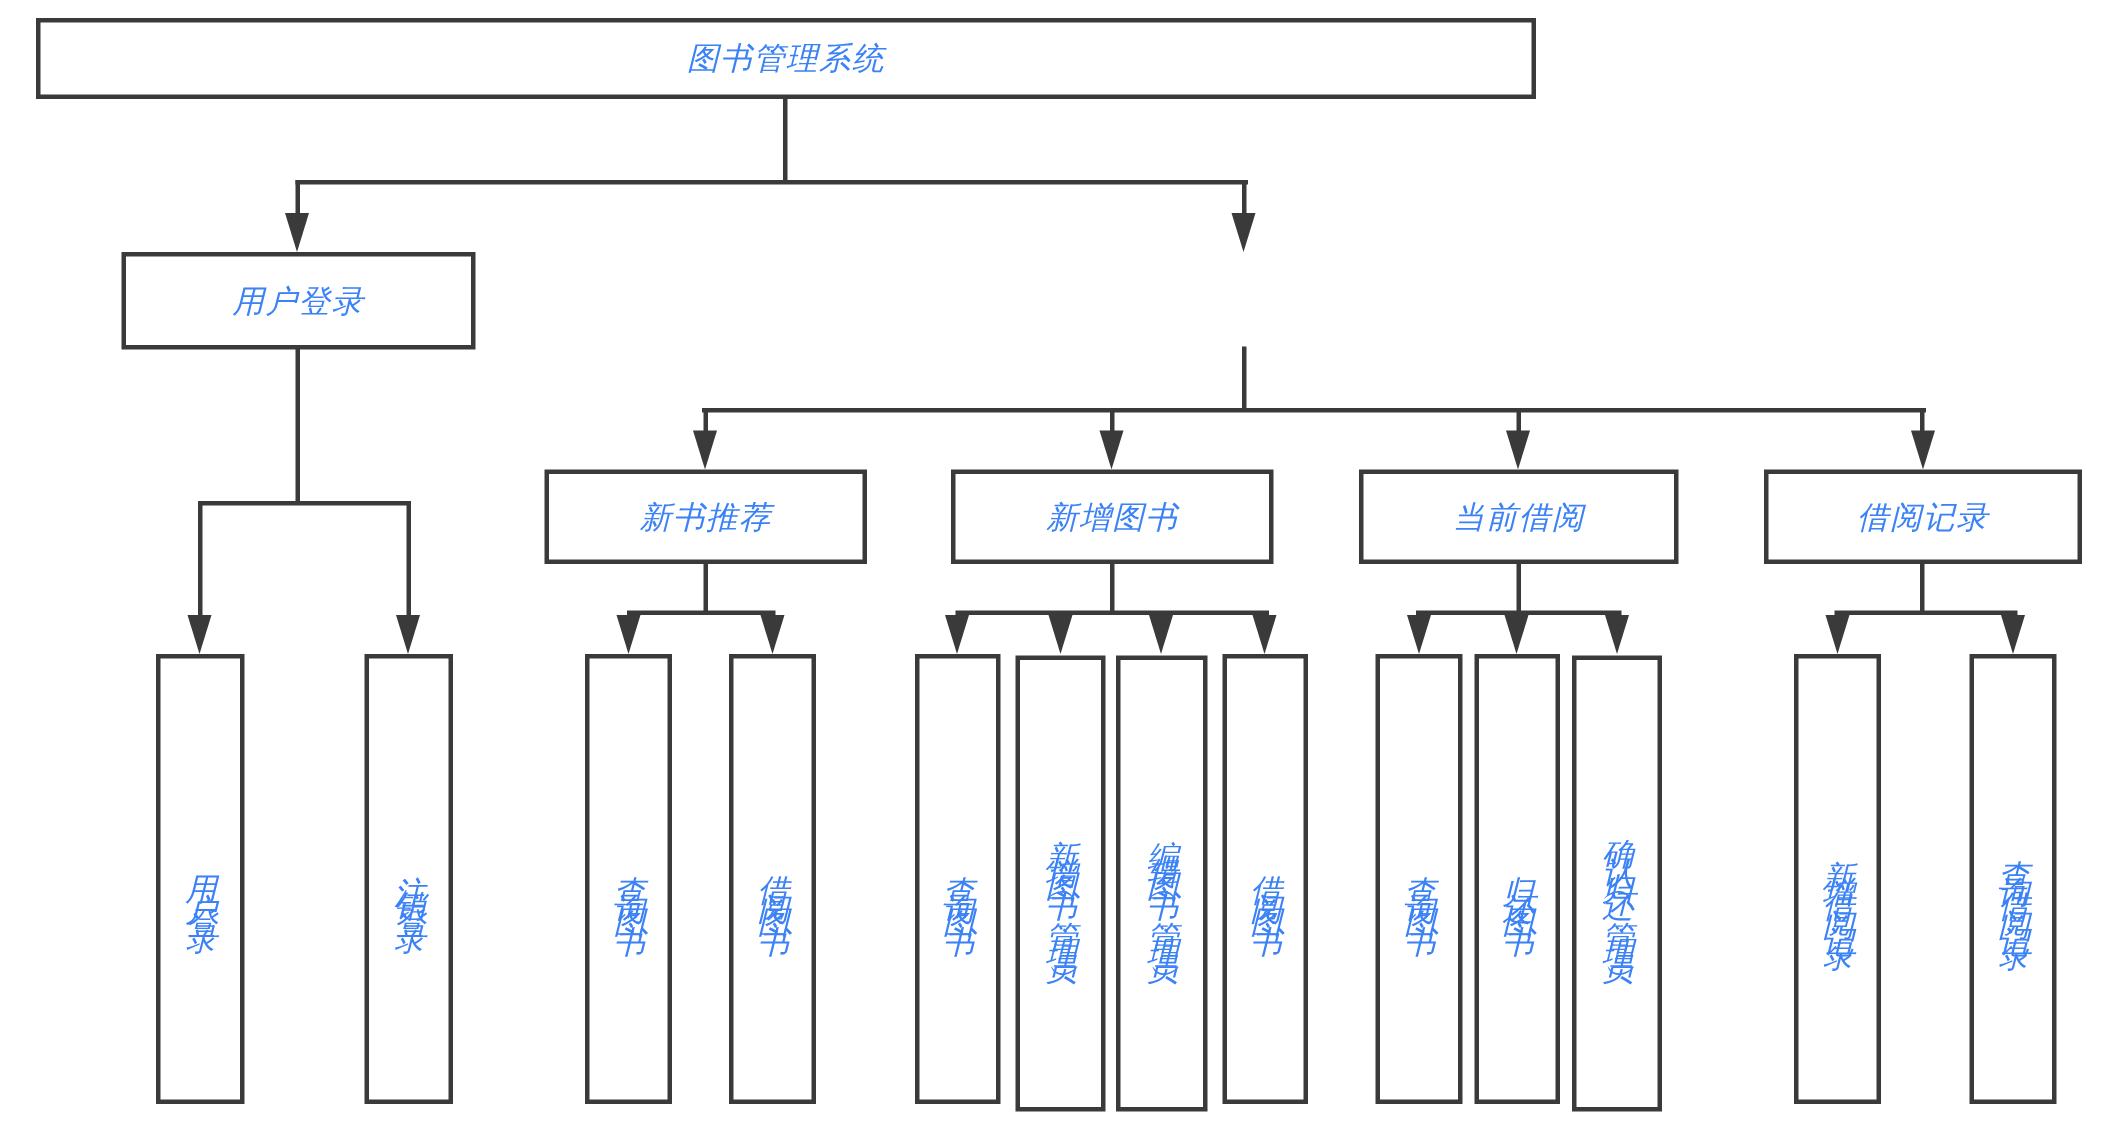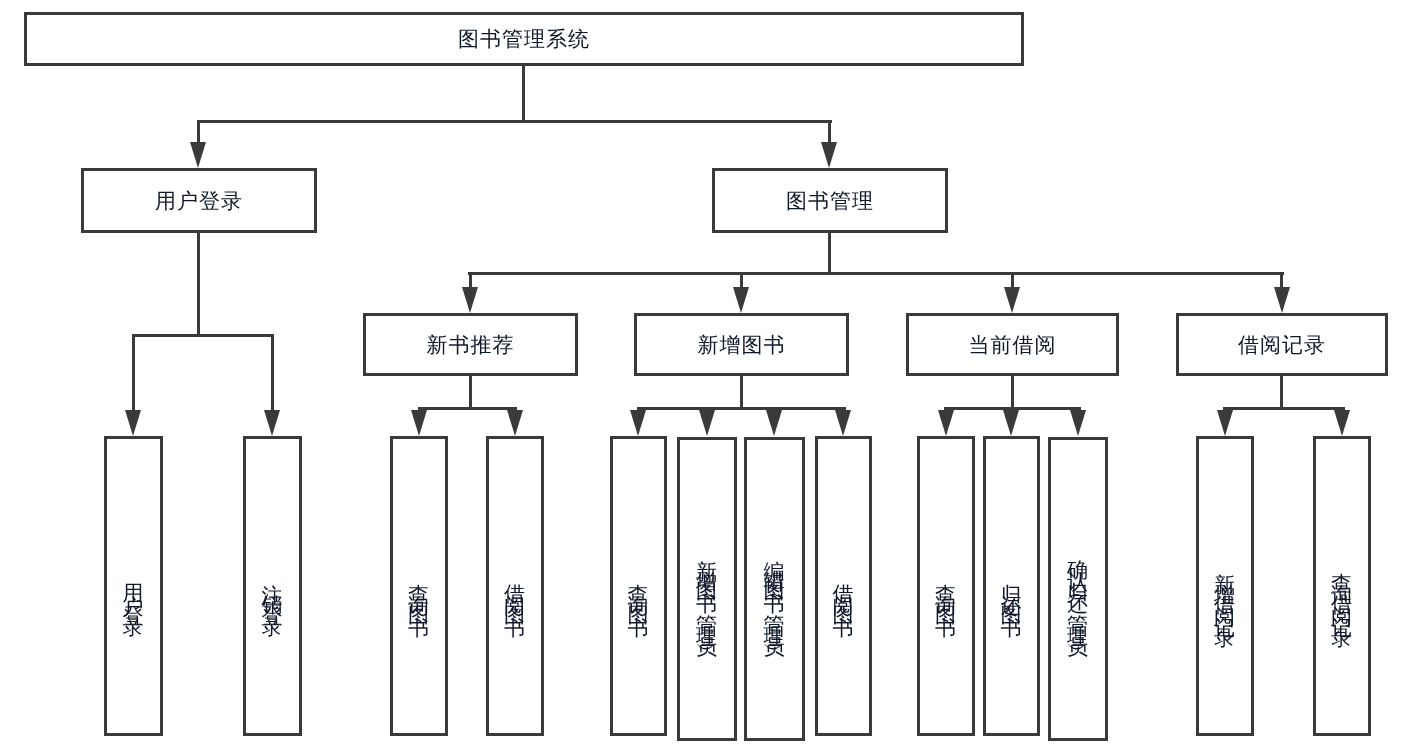--- a/index.html
+++ b/index.html
@@ -1,22 +1,22 @@
 <!DOCTYPE html>
 <html><head>
 <meta charset="utf-8">
 <style>
   * { margin:0; padding:0; box-sizing:border-box; }
   html,body { background:#ffffff; }
   body { font-family:"Liberation Sans","DejaVu Sans",sans-serif; }
   .canvas { position:relative; width:1405px; height:747px; background:#ffffff; overflow:hidden; }
 
   
-  .box { position:absolute; border:3px solid #3a3a3a; background:#ffffff; color:#0f172a;
-         display:flex; align-items:center; justify-content:center; }
+  .box { position:absolute; border:3px solid #3a3a3a; background:#ffffff; color:#3b82f6;
+         display:flex; align-items:center; justify-content:center;font-style:italic; }
   .hbox { font-size:21px; letter-spacing:1px; }
   .vbox { writing-mode:vertical-rl; text-orientation:mixed; font-size:21px;
           letter-spacing:11px; line-height:1; padding-top:6px; }
 
   
   .vline { position:absolute; width:3px; background:#3a3a3a; }
   .hline { position:absolute; height:3px; background:#3a3a3a; }
   .arrow { position:absolute; width:0; height:0;
            border-left:8px solid transparent; border-right:8px solid transparent;
            border-top:26px solid #3a3a3a; }
@@ -32,21 +32,20 @@
   <div class="box hbox" style="left:24px; top:12px; width:1000px; height:54px;">图书管理系统</div>
 
   <div class="vline" style="left:522px; top:64px; height:58px;"></div>
   <div class="hline" style="left:197px; top:120px; width:635px;"></div>
   <div class="vline" style="left:197px; top:120px; height:26px;"></div>
   <div class="arrow" style="left:190px; top:142px;"></div>
   <div class="vline" style="left:828px; top:120px; height:26px;"></div>
   <div class="arrow" style="left:821px; top:142px;"></div>
 
   <div class="box hbox" style="left:81px; top:168px; width:236px; height:65px;">用户登录</div>
-  <div class="box hbox" style="left:712px; top:168px; width:236px; height:65px;">图书管理</div>
 
   <div class="vline" style="left:197px; top:231px; height:105px;"></div>
   <div class="hline" style="left:132px; top:334px; width:142px;"></div>
   <div class="vline" style="left:132px; top:334px; height:80px;"></div>
   <div class="arrow" style="left:125px; top:410px;"></div>
   <div class="vline" style="left:271px; top:334px; height:80px;"></div>
   <div class="arrow" style="left:264px; top:410px;"></div>
 
   <div class="vline" style="left:828px; top:231px; height:43px;"></div>
   <div class="hline" style="left:468px; top:272px; width:816px;"></div>

